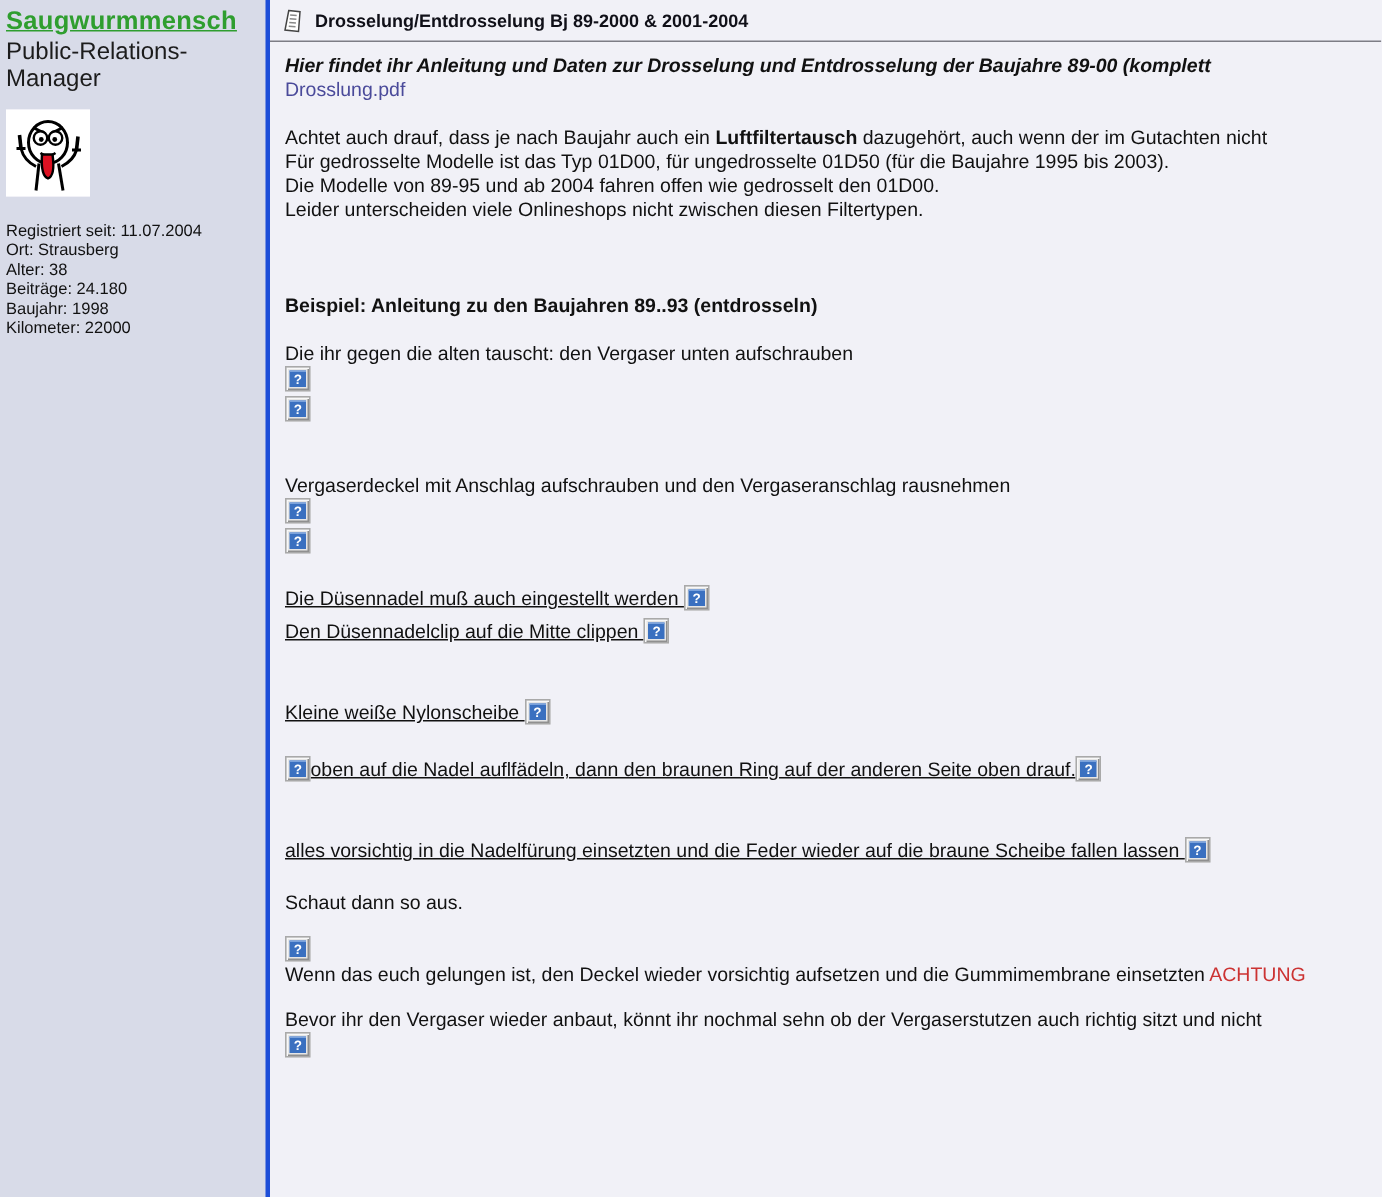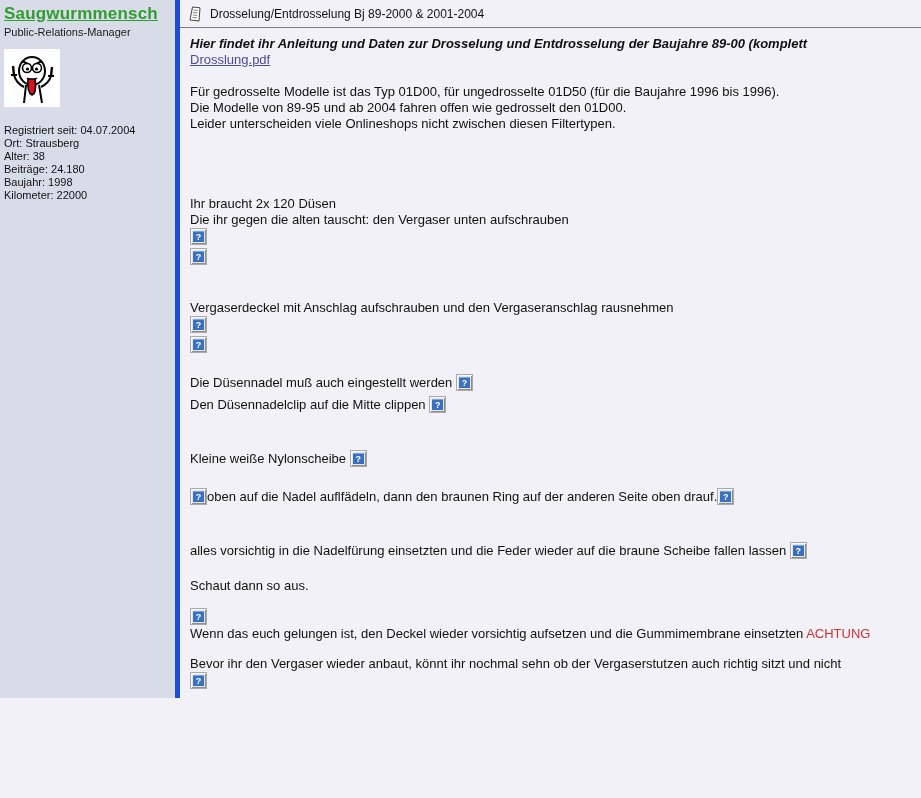--- a/index.html
+++ b/index.html
@@ -6,56 +6,56 @@
   html,body { width:921px; height:798px; overflow:hidden; }
   body {
     font-family:"Liberation Sans", sans-serif;
     background:#f1f1f7;
     color:#111;
     display:flex;
   }
 
   
   .sidebar {
-    width:180px; min-width:180px; height:698px;
+    width:180px; min-width:180px; height:798px;
     background:#d8dbe8;
     padding:4px 4px 0 4px;
-    border-right:5px solid #1d4ed8;
+    border-right:3px solid #1d4ed8;
   }
   .username {
     display:inline-block;
     font-size:17px; font-weight:bold;
     color:#2f9e2f; text-decoration:underline;
     letter-spacing:0.2px;
     cursor:pointer;
   }
-  .usertitle { font-size:11px; color:#1c1c1c; margin-top:2px; }
+  .usertitle { font-size:16px; color:#1c1c1c; margin-top:2px; }
   .avatar-box { margin-top:11px; width:56px; height:58px; background:#ffffff; }
   .stats { margin-top:17px; font-size:11px; line-height:13px; color:#121212; }
   .stats div { white-space:nowrap; }
 
   
   .content { flex:1; overflow:hidden; }
   .title-row {
     height:28px; display:flex; align-items:center;
     padding-left:9px;
     border-bottom:1px solid #7d7d85;
     margin-right:0;
   }
   .title-row .picon { margin-right:8px; }
-  .post-title { font-size:12px; font-weight:normal; white-space:nowrap; color:#101018; }
+  .post-title { font-size:12px; font-weight:bold; white-space:nowrap; color:#101018; }
 
   .post-body { padding:8px 0 0 10px; font-size:13px; line-height:16px; }
   .ln { height:16px; line-height:16px; white-space:nowrap; }
-  .ln22 { height:22px; line-height:22px; white-space:nowrap; }
+  .ln22 { height:22px; line-height:22px; white-space:nowrap;text-decoration:underline; }
   .blank { height:16px; }
   .sp14 { height:14px; }
   .bold { font-weight:bold; }
   .intro { font-weight:bold; font-size:13px;font-style:italic; }
-  a.pdf-link { color:#4a4a9a; text-decoration:underline; cursor:pointer; font-size:13px; }
+  a.pdf-link { color:#4a4a9a; cursor:pointer; font-size:13px; }
   .warning { color:#cc3333; }
 
   
   .icon-line { height:20px; }
   .icon-line18 { height:18px; }
   .bimg {
     display:inline-block; width:17px; height:17px;
     background:#e6e6e6;
     border:1px solid #a9a9a9;
     box-shadow: inset 1px 1px 0 #f8f8f8, inset -1px -1px 0 #8f8f8f;
@@ -102,21 +102,21 @@
       <path d="M10 26 L9 17" stroke="#000" stroke-width="2.4" fill="none"></path>
       <path d="M7 26 L13 26" stroke="#000" stroke-width="2" fill="none"></path>
 
       <path d="M37 38 Q45 34 47 27" stroke="#000" stroke-width="2" fill="none"></path>
       <path d="M47 27 L48 18" stroke="#000" stroke-width="2.4" fill="none"></path>
       <path d="M44 27 L50 27" stroke="#000" stroke-width="2" fill="none"></path>
     </svg>
   </div>
 
   <div class="stats">
-    <div>Registriert seit: 04.07.2004</div>
+    <div>Registriert seit: 11.07.2004</div>
     <div>Ort: Strausberg</div>
     <div>Alter: 38</div>
     <div>Beiträge: 24.180</div>
     <div>Baujahr: 1998</div>
     <div>Kilometer: 22000</div>
   </div>
 </div>
 
 <div class="content">
 
@@ -130,30 +130,31 @@
     </svg>
     <span class="post-title">Drosselung/Entdrosselung Bj 89-2000 &amp; 2001-2004</span>
   </div>
 
   <div class="post-body">
 
     <div class="ln intro">Hier findet ihr Anleitung und Daten zur Drosselung und Entdrosselung der Baujahre 89-00 (komplett</div>
     <div class="ln"><a class="pdf-link">Drosslung.pdf</a></div>
     <div class="blank"></div>
 
-    <div class="ln">Für gedrosselte Modelle ist das Typ 01D00, für ungedrosselte 01D50 (für die Baujahre 1996 bis 1996).</div>
+    <div class="ln"><span>Achtet auch drauf, dass je nach Baujahr auch ein </span><span class="bold">Luftfiltertausch</span><span> dazugehört, auch wenn der im Gutachten nicht</span></div>
+    <div class="ln">Für gedrosselte Modelle ist das Typ 01D00, für ungedrosselte 01D50 (für die Baujahre 1995 bis 2003).</div>
     <div class="ln">Die Modelle von 89-95 und ab 2004 fahren offen wie gedrosselt den 01D00.</div>
     <div class="ln">Leider unterscheiden viele Onlineshops nicht zwischen diesen Filtertypen.</div>
     <div class="blank"></div>
       <div class="blank"></div>
       <div class="blank"></div>
 
+    <div class="ln bold">Beispiel: Anleitung zu den Baujahren 89..93 (entdrosseln)</div>
     <div class="blank"></div>
 
-    <div class="ln">Ihr braucht 2x 120 Düsen</div>
     <div class="ln">Die ihr gegen die alten tauscht: den Vergaser unten aufschrauben</div>
     <div class="icon-line"><span class="bimg"><span class="q">?</span></span></div>
     <div class="icon-line"><span class="bimg"><span class="q">?</span></span></div>
     <div class="blank"></div>
 
     <div class="blank"></div>
 
     <div class="ln">Vergaserdeckel mit Anschlag aufschrauben und den Vergaseranschlag rausnehmen</div>
     <div class="icon-line"><span class="bimg"><span class="q">?</span></span></div>
     <div class="icon-line"><span class="bimg"><span class="q">?</span></span></div>

